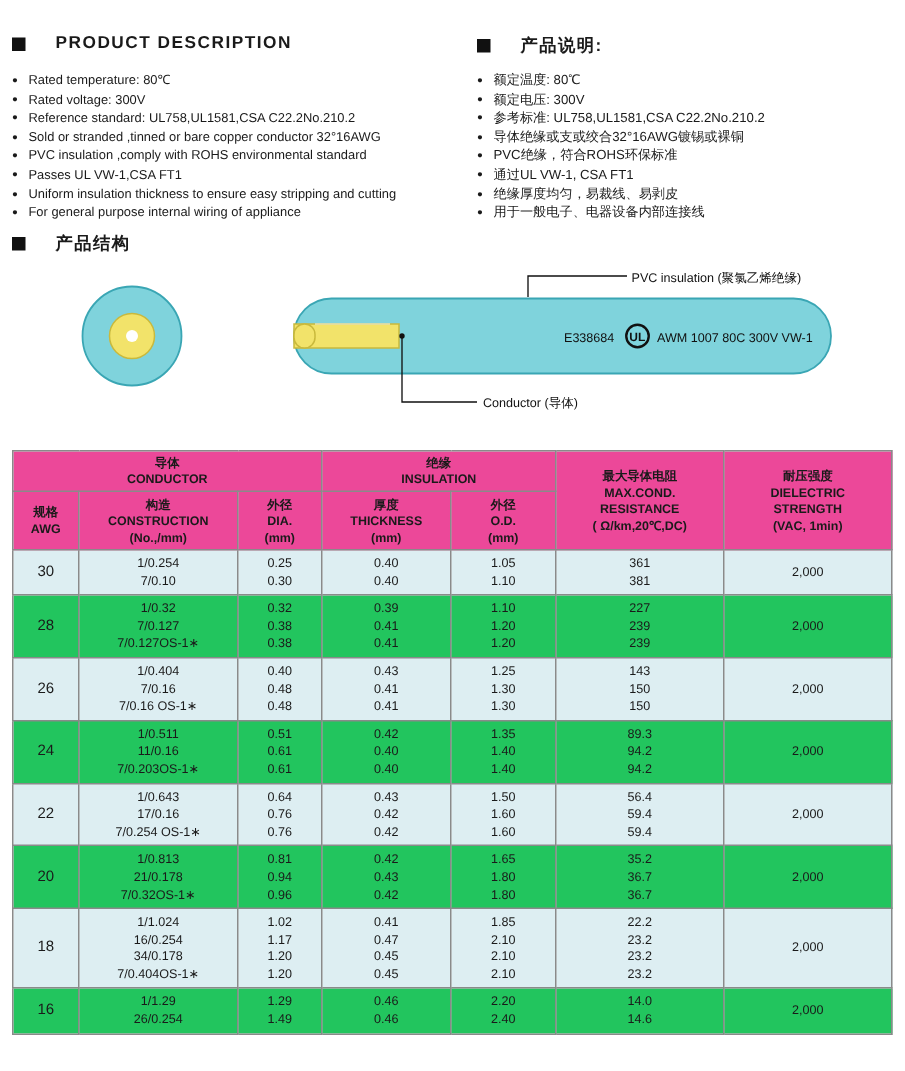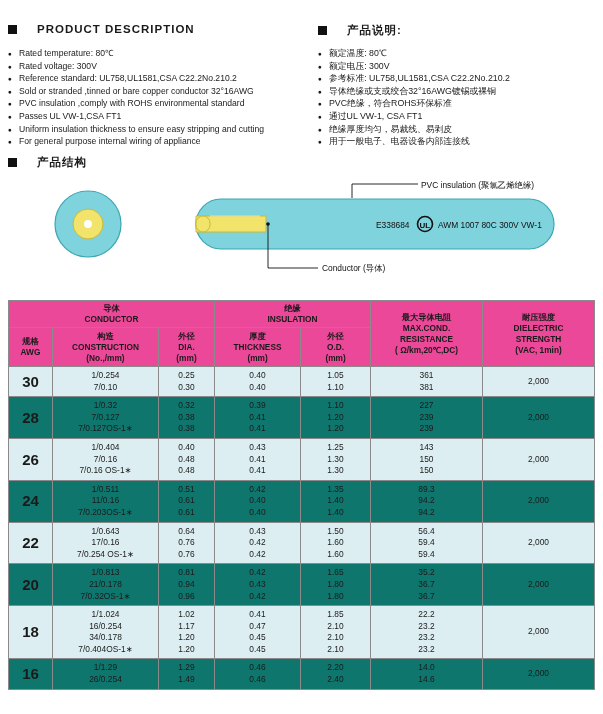--- a/index.html
+++ b/index.html
@@ -42,24 +42,24 @@
   table{
     position:absolute;left:8px;top:300px;width:586px;
     border-collapse:collapse;table-layout:fixed;
   }
   th,td{border:1px solid #8a8a8a;text-align:center;vertical-align:middle;}
   thead th{background:#ec4899;font-size:8.3px;line-height:11px;padding:2px 1px;}
   .hdr-top th{height:20px;}
   .hdr-mid th{height:34px;}
   tbody td{font-size:8.4px;line-height:11.6px;padding:0;}
   tbody tr.band td{background:#ddeef2;}
-  tbody tr.plain td{background:#0f766e;}
+  tbody tr.plain td{background:#22c55e;}
   td.multi{padding:3px 0;}
   .lines div{line-height:11.6px;white-space:nowrap;}
-  .awg{font-size:15px;font-weight:bold;}
+  .awg{font-size:10px;}
 </style>
 </head>
 <body>
 
 <div class="page">
 
   <div class="desc-wrap">
     <div class="cols">
       <div class="col-l">
         <div class="sect-head">

